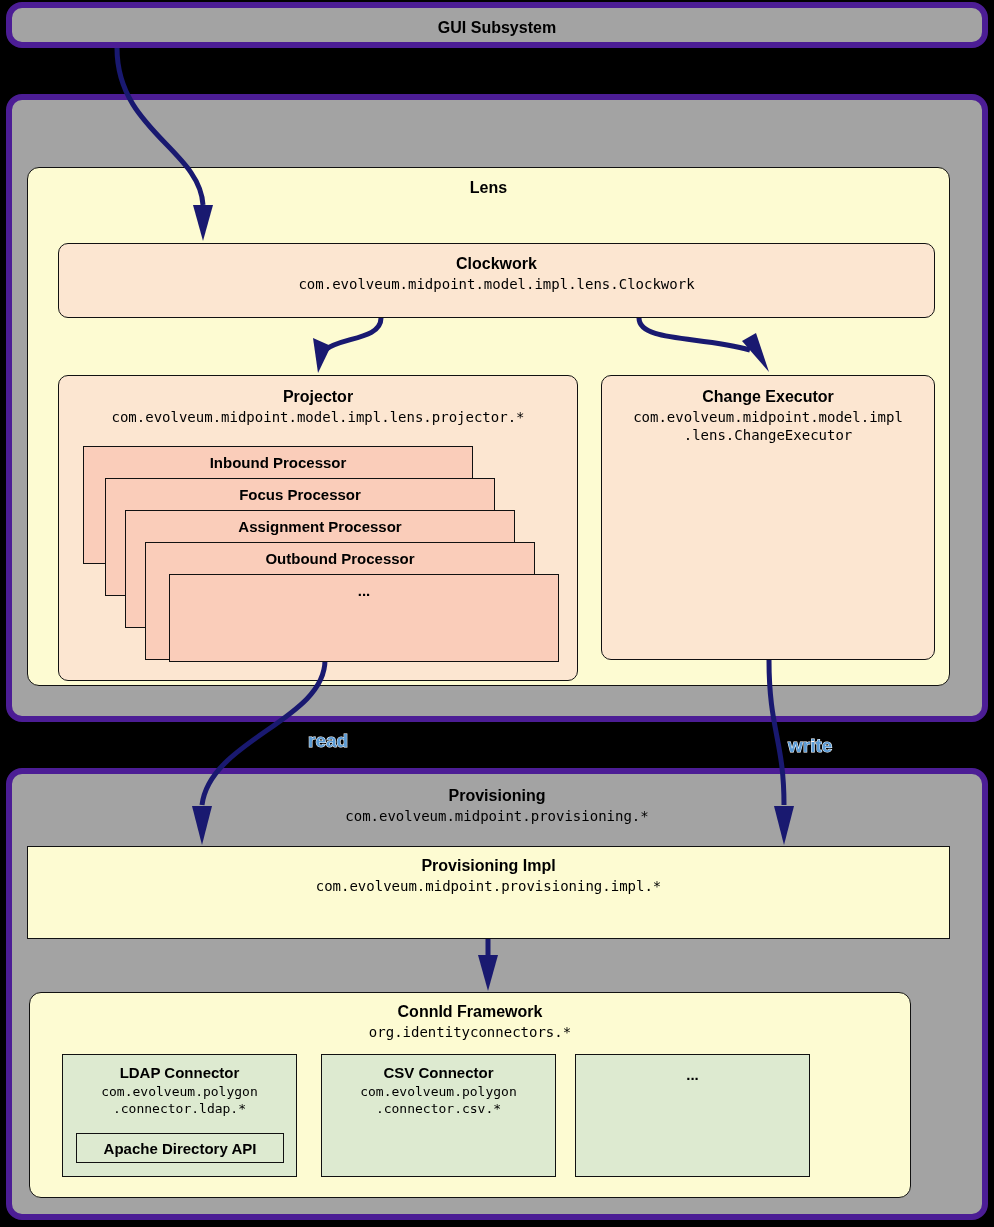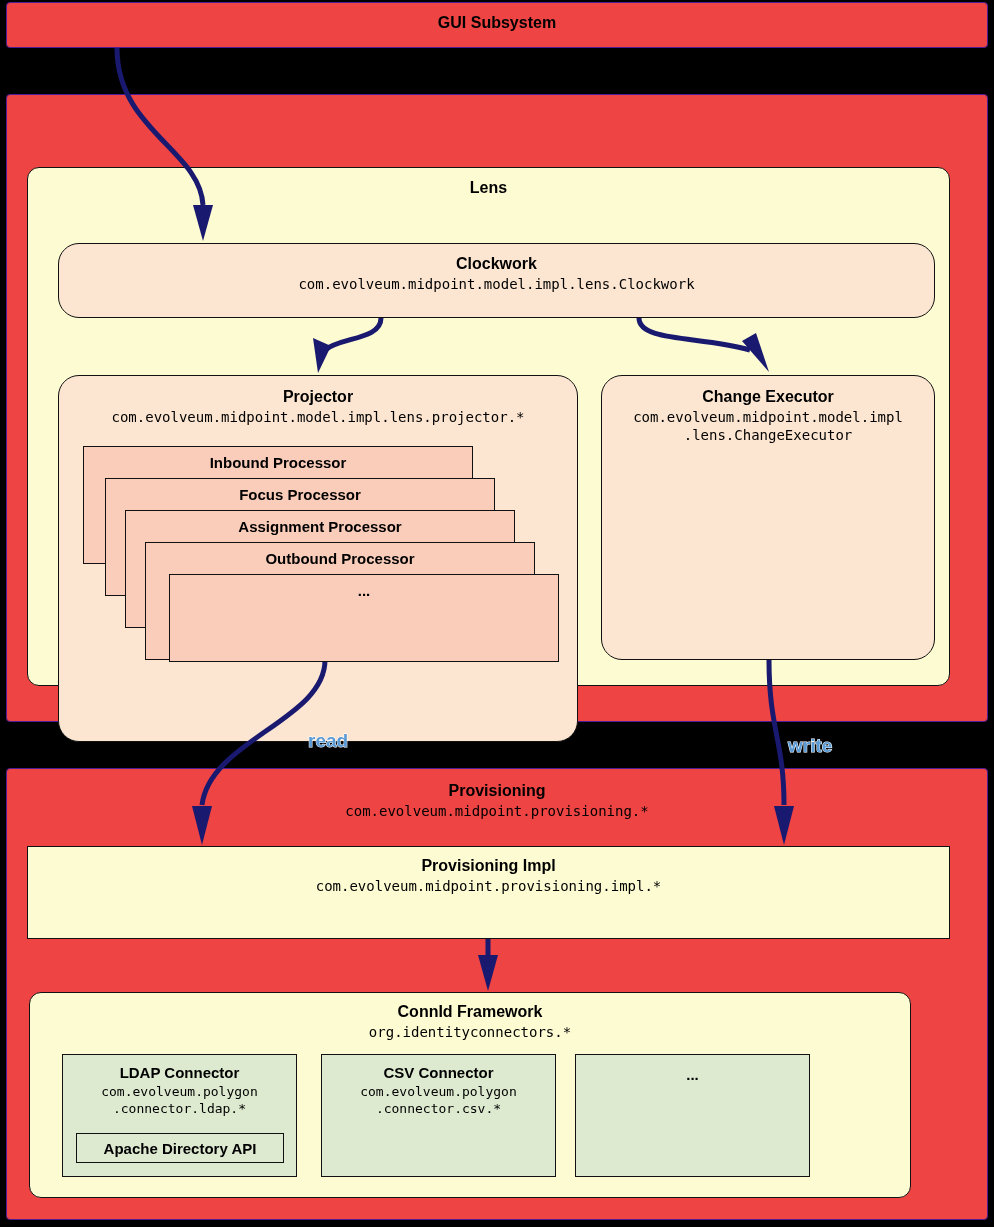--- a/index.html
+++ b/index.html
@@ -12,37 +12,37 @@
     height: 1227px;
     position: relative;
     overflow: hidden;
     font-family: "Liberation Sans", sans-serif;
   }
 
   
   .panel {
     position: absolute;
     box-sizing: border-box;
-    background: #ef4444;
-    border: 1px solid #4c1d95;
-    border-radius: 4px;
+    background: #a3a3a3;
+    border: 6px solid #4c1d95;
+    border-radius: 16px;
   }
   .lensbox {
     position: absolute;
     box-sizing: border-box;
     background: #fdfbd2;
     border: 1px solid #111111;
     border-radius: 12px;
   }
   .peachbox {
     position: absolute;
     box-sizing: border-box;
     background: #fce6d1;
     border: 1px solid #111111;
-    border-radius: 21px;
+    border-radius: 10px;
   }
   .salmoncard {
     position: absolute;
     box-sizing: border-box;
     background: #facdba;
     border: 1px solid #111111;
   }
   .squarebox {
     position: absolute;
     box-sizing: border-box;
@@ -129,21 +129,21 @@
 
 <div class="lensbox" style="left:27px; top:167px; width:923px; height:519px;">
   <div class="hdr title" style="top:10px;">Lens</div>
 </div>
 
 <div class="peachbox" style="left:58px; top:243px; width:877px; height:75px;">
   <div class="hdr title" style="top:10px;">Clockwork</div>
   <div class="hdr subtitle" style="top:31px;">com.evolveum.midpoint.model.impl.lens.Clockwork</div>
 </div>
 
-<div class="peachbox" style="left:58px; top:375px; width:520px; height:367px;padding-left:28px;">
+<div class="peachbox" style="left:58px; top:375px; width:520px; height:306px;padding-left:28px;">
   <div class="hdr title" style="top:11px;">Projector</div>
   <div class="hdr subtitle" style="top:32px;">com.evolveum.midpoint.model.impl.lens.projector.*</div>
 
   <div class="salmoncard" style="left:24px; top:70px; width:390px; height:118px; z-index:1;">
     <div class="card-label">Inbound Processor</div>
   </div>
   <div class="salmoncard" style="left:46px; top:102px; width:390px; height:118px; z-index:2;">
     <div class="card-label">Focus Processor</div>
   </div>
   <div class="salmoncard" style="left:66px; top:134px; width:390px; height:118px; z-index:3;">

